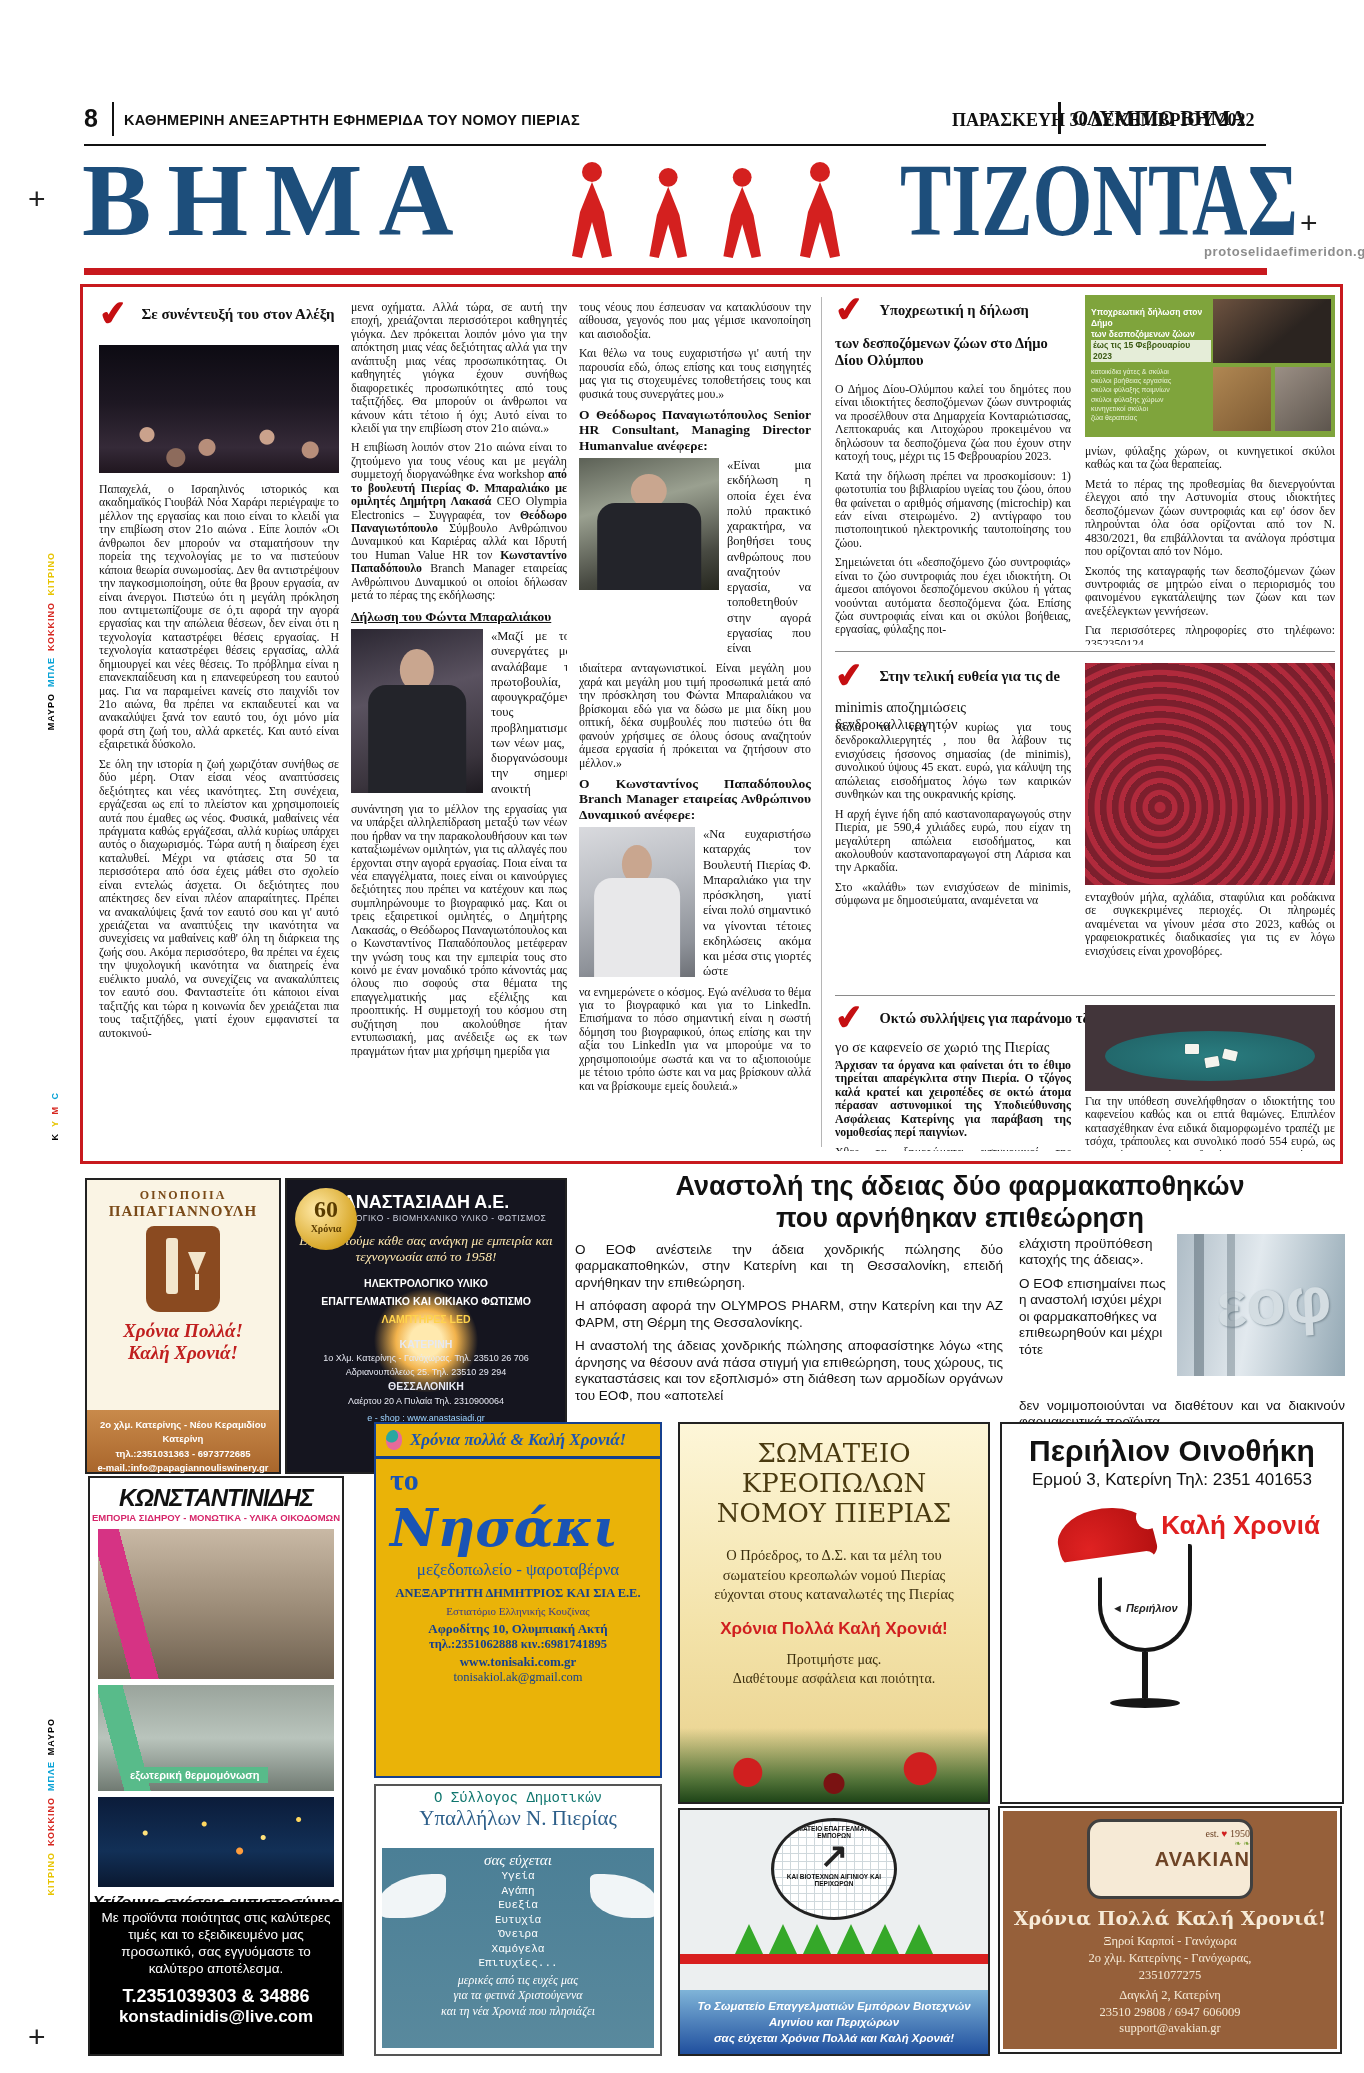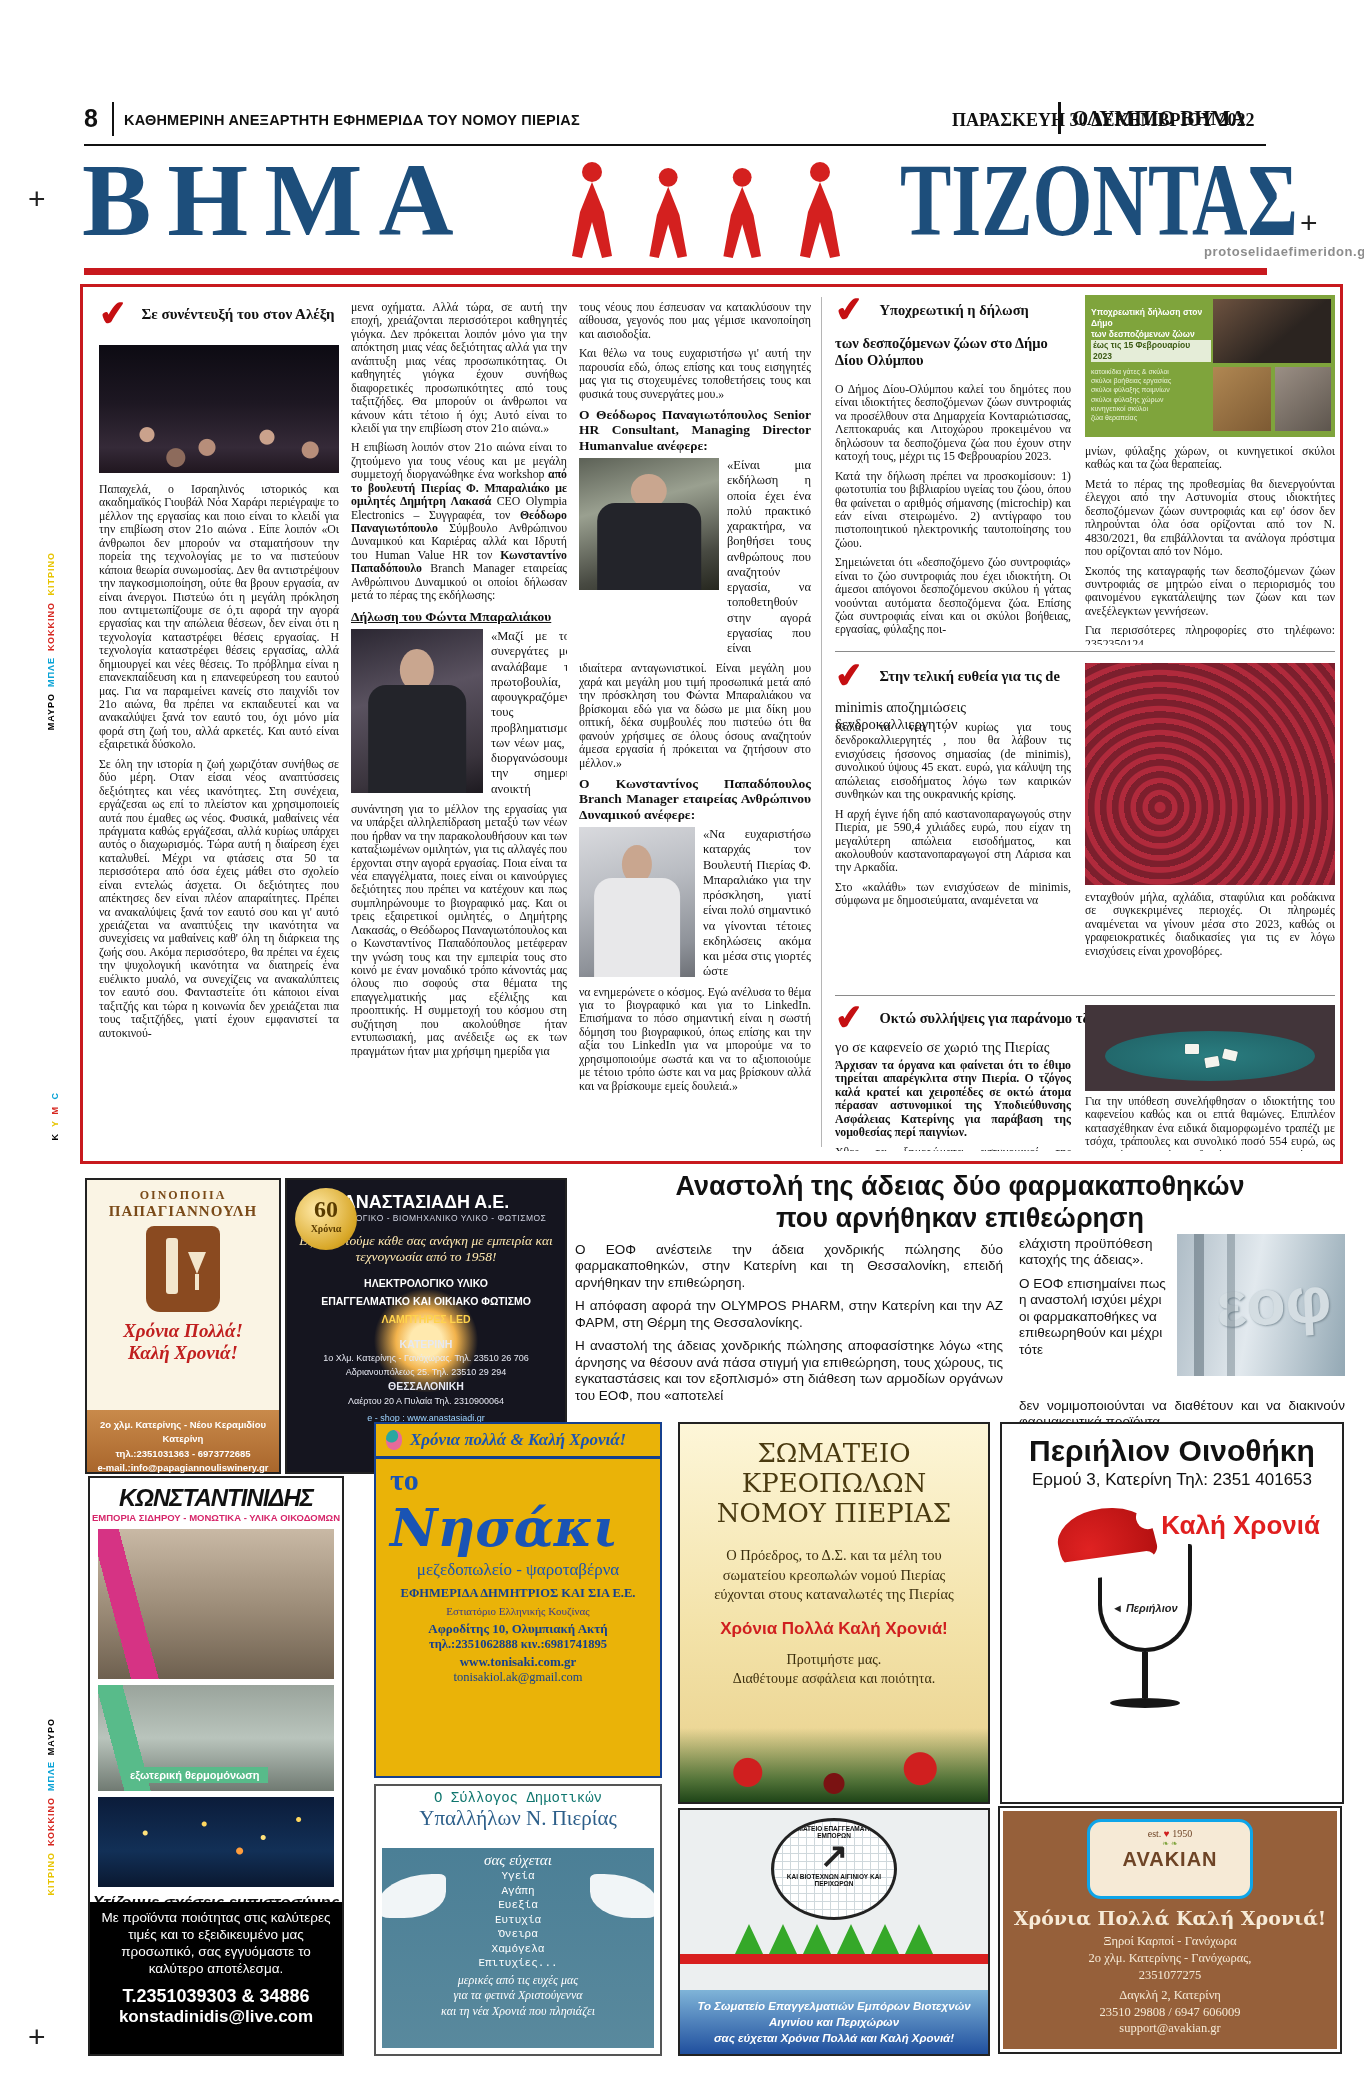--- a/index.html
+++ b/index.html
@@ -349,21 +349,21 @@
   <div class="abs" style="left:374px;top:1422px;width:284px;height:352px;border:2px solid #15408f;background:#eab308;">
     <div style="display:flex;align-items:center;gap:8px;padding:6px 10px;">
       <span style="width:16px;height:20px;background:radial-gradient(circle at 35% 30%,#2aa7a0 0 6px,#e66a9a 7px);border-radius:45%;display:inline-block;"></span>
       <span class="b i" style="color:#1a54b4;font-size:17px;">Χρόνια πολλά &amp; Καλή Χρονιά!</span>
     </div>
     <div style="border-top:3px solid #15408f;padding:4px 10px 0 14px;">
       <span class="b" style="color:#1a54b4;font-size:30px;">το</span>
       <span class="b i" style="color:#1a54b4;font-size:52px;font-family:'DejaVu Serif',serif;">Νησάκι</span>
     </div>
     <div class="c" style="color:#1a54b4;font-size:17px;margin-top:2px;">μεζεδοπωλείο - ψαροταβέρνα</div>
-    <div class="c b" style="color:#15408f;font-size:12.5px;margin-top:6px;">ΕΦΗΜΕΡΙΔΑ ΔΗΜΗΤΡΙΟΣ ΚΑΙ ΣΙΑ Ε.Ε.</div>
+    <div class="c b" style="color:#15408f;font-size:12.5px;margin-top:6px;">ΑΝΕΞΑΡΤΗΤΗ ΔΗΜΗΤΡΙΟΣ ΚΑΙ ΣΙΑ Ε.Ε.</div>
     <div class="c" style="color:#3a3a8a;font-size:11px;margin-top:4px;">Εστιατόριο Ελληνικής Κουζίνας</div>
     <div class="c b" style="color:#15408f;font-size:13px;margin-top:4px;">Αφροδίτης 10, Ολυμπιακή Ακτή</div>
     <div class="c b" style="color:#15408f;font-size:12.5px;">τηλ.:2351062888 κιν.:6981741895</div>
     <div class="c b" style="color:#15408f;font-size:13px;margin-top:2px;">www.tonisaki.com.gr</div>
     <div class="c" style="color:#15408f;font-size:12.5px;">tonisakiol.ak@gmail.com</div>
   </div>
 
   <div class="abs" style="left:374px;top:1784px;width:284px;height:268px;border:2px solid #555;background:#fff;">
     <div class="c" style="color:#0f766e;font-size:14px;margin-top:4px;font-family:Liberation Mono, monospace;">Ο Σύλλογος Δημοτικών</div>
     <div class="c" style="color:#2d5f8a;font-size:21px;">Υπαλλήλων Ν. Πιερίας</div>
@@ -437,21 +437,21 @@
     <div style="height:10px;background:#d81f1f;margin-top:-4px;"></div>
     <div class="sans b i c" style="position:absolute;left:0;bottom:0;width:100%;height:64px;color:#fff;font-size:11.5px;line-height:1.4;
         background:linear-gradient(180deg,#7fb4d8,#1f4f9e);padding-top:8px;box-sizing:border-box;">
       <div>Το Σωματείο Επαγγελματιών  Εμπόρων Βιοτεχνών</div>
       <div>Αιγινίου και Περιχώρων</div>
       <div>σας εύχεται Χρόνια Πολλά και Καλή Χρονιά!</div>
     </div>
   </div>
 
   <div class="abs" style="left:1000px;top:1808px;width:340px;height:244px;background:#96603a;border:3px solid #fff;outline:2px solid #222;box-sizing:border-box;">
-    <div style="margin:8px auto 0 auto;width:160px;height:74px;background:#f6ead6;border:3px solid #0ea5e9;border-radius:14px;text-align:center;position:relative;">
+    <div style="margin:8px auto 0 auto;width:160px;height:74px;background:#f6ead6;border:3px solid #404040;border-radius:14px;text-align:right;position:relative;">
       <div style="font-size:10px;color:#6e4426;margin-top:6px;">
         <span>est.</span>
         <span style="color:#d01f1f;">♥</span>
         <span>1950</span>
       </div>
       <div style="font-size:8px;color:#7ea33c;">❧ ❧</div>
       <div class="sans b" style="font-size:20px;color:#6e4426;letter-spacing:1px;">AVAKIAN</div>
     </div>
     <div class="c b" style="margin-top:8px;font-size:19px;color:#f6ead6;font-family:'DejaVu Serif',serif;">Χρόνια Πολλά Καλή Χρονιά!</div>
     <div class="c" style="margin-top:4px;font-size:12.5px;color:#f6ead6;line-height:1.35;">

